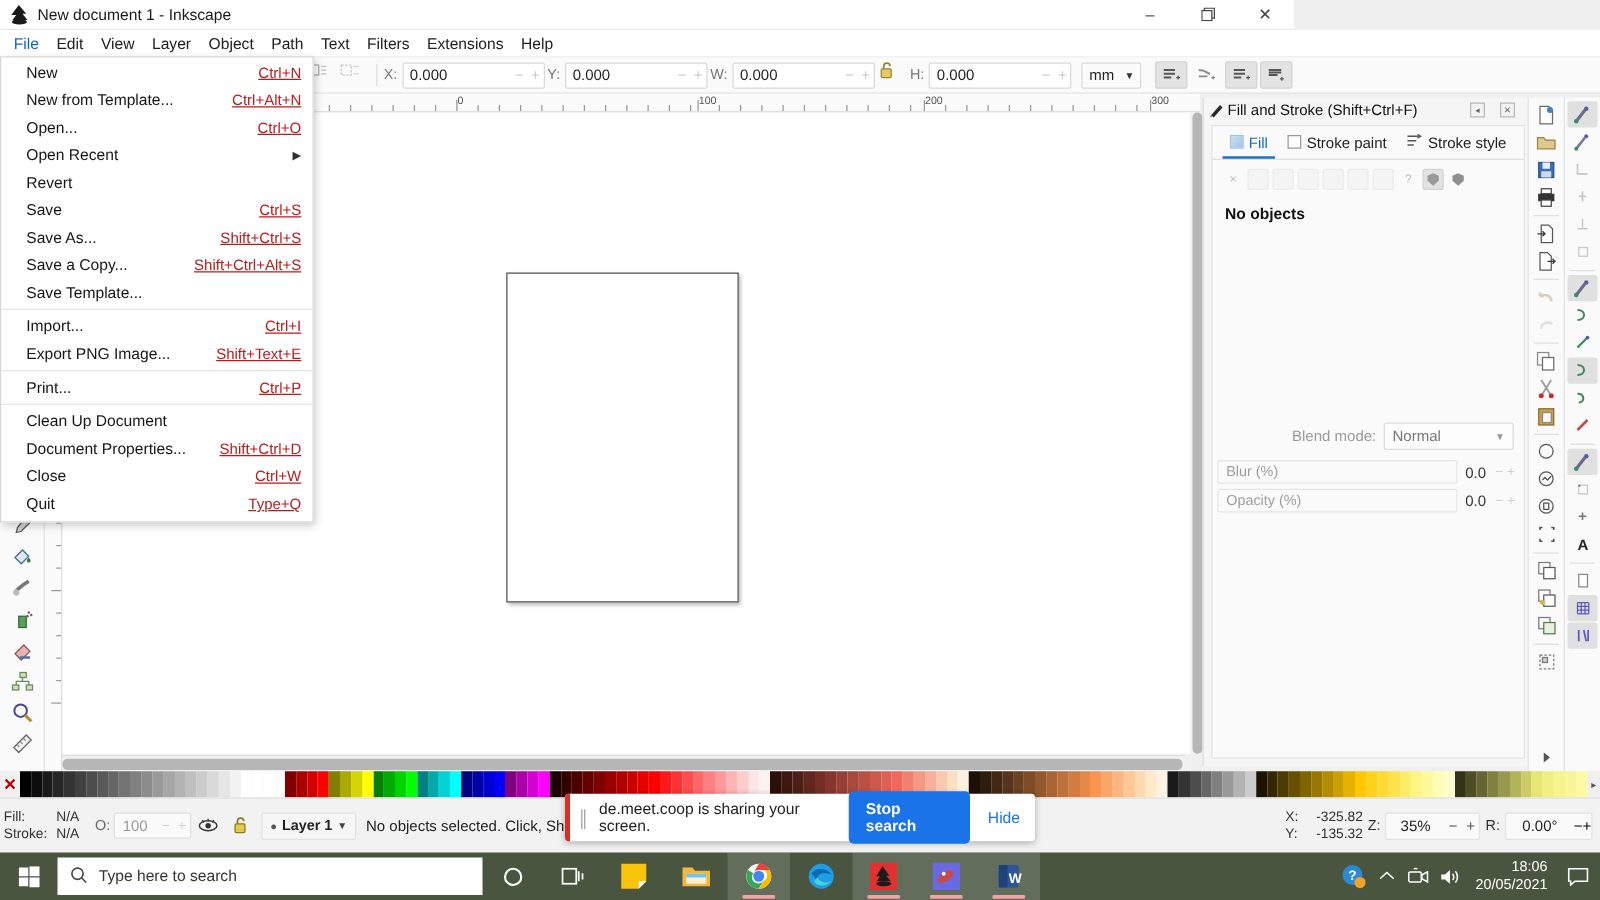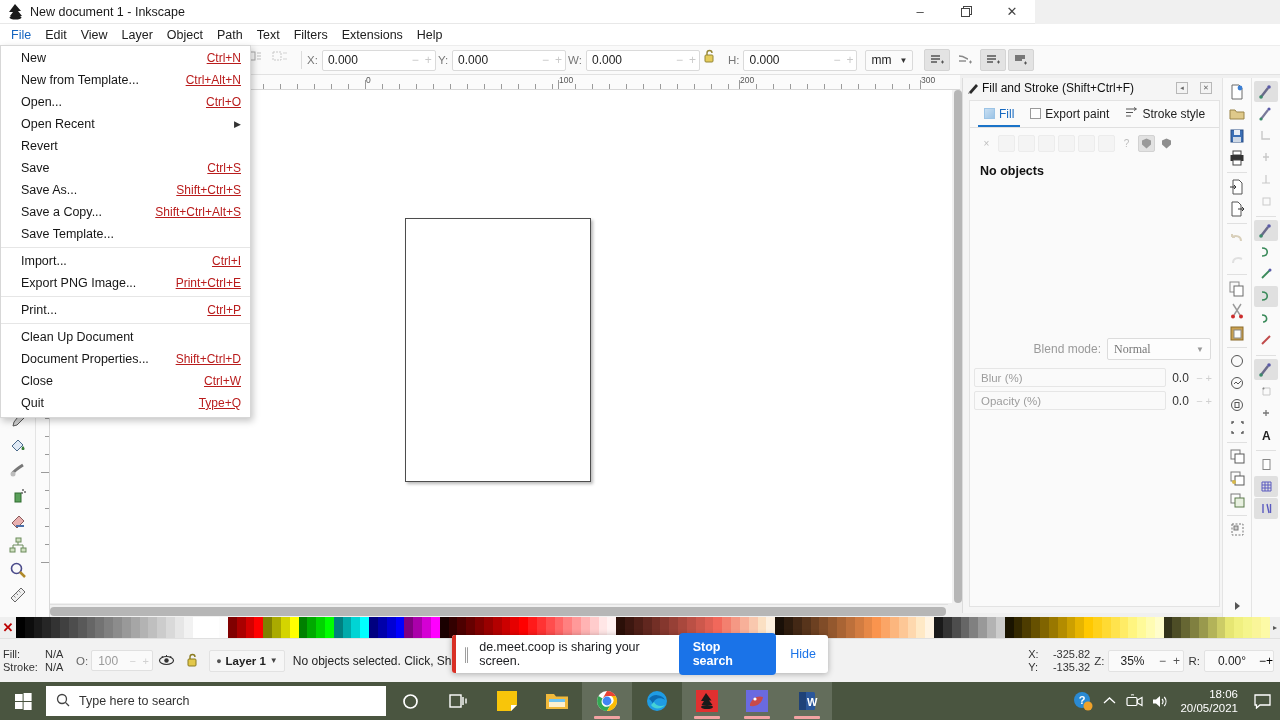--- a/index.html
+++ b/index.html
@@ -130,21 +130,21 @@
   .fs-types { display:flex; align-items:center; gap: 3px; padding: 7px 8px 6px; }
   .ft { width:17px;height:17px; border:1px solid #ececec; background:#f4f4f4; border-radius:2px;
         display:flex;align-items:center;justify-content:center; font-size:10px;color:#bdbdbd;}
   .ft.plain { border:none;background:none; }
   .ft.sel { background:#e2e2e2; border:1px solid #d2d2d2;}
   .noobj { padding: 6px 10px; font-size: 12.5px; font-weight: bold; color:#111; }
   .fs-body { height: 150px; }
   .blend-row { display:flex; align-items:center; justify-content:flex-end; gap:6px; padding: 4px 8px 6px; }
   .blend-row .bl { font-size:12px; color:#9a9a9a;}
   .combo { width:104px; height:22px; background:#fdfdfd;border:1px solid #dcdcdc;border-radius:2px;
-           display:flex;align-items:center;justify-content:space-between;padding:0 6px;font-size:12px;color:#777;font-family:Liberation Serif, serif;}
+           display:flex;align-items:center;justify-content:space-between;padding:0 6px;font-size:12px;color:#777;}
   .combo .cv{font-size:8px;color:#999;}
   .slider-row { display:flex; align-items:center; padding: 2px 4px; }
   .slider-track { flex:1; height:19px; background:#fafafa; border:1px solid #e6e6e6; border-radius:2px;
                   display:flex; align-items:center; padding-left:6px; font-size:11.5px; color:#9d9d9d;}
   .slider-val { width: 30px; text-align:left; padding-left: 6px; font-size: 12px; color:#333; }
   .slider-pm { display:flex; color:#d0d0d0; font-size:11px; gap:3px; padding-right:3px; }
 
   
   .rail {
     position:absolute; top: 78px; width: 29px; bottom: 103px;
@@ -544,21 +544,21 @@
       </span>
     </div>
     <div class="fs-panel">
       <div class="fs-tabs">
         <div class="fs-tab active">
           <span class="sq blue"></span>
           <span>Fill</span>
         </div>
         <div class="fs-tab">
           <span class="sq"></span>
-          <span>Export paint</span>
+          <span>Stroke paint</span>
         </div>
         <div class="fs-tab">
           <span>
             <svg width="13" height="11" viewBox="0 0 13 11">
                 <path d="M1 2 h9 M1 5.5 h7 M1 9 h5" stroke="#555" stroke-width="1.2"></path>
                 <path d="M9 0.5 l2.5 1.5 -2.5 1.5" fill="none" stroke="#555" stroke-width="1"></path>
               </svg>
           </span>
           <span>Stroke style</span>
         </div>
@@ -1112,21 +1112,21 @@
       <span class="ml">Save Template...</span>
       <span class="mk"></span>
     </div>
     <div class="msep"></div>
     <div class="mrow">
       <span class="ml">Import...</span>
       <span class="mk">Ctrl+I</span>
     </div>
     <div class="mrow">
       <span class="ml">Export PNG Image...</span>
-      <span class="mk">Print+Ctrl+E</span>
+      <span class="mk">Shift+Text+E</span>
     </div>
     <div class="msep"></div>
     <div class="mrow">
       <span class="ml">Print...</span>
       <span class="mk">Ctrl+P</span>
     </div>
     <div class="msep"></div>
     <div class="mrow">
       <span class="ml">Clean Up Document</span>
       <span class="mk"></span>

